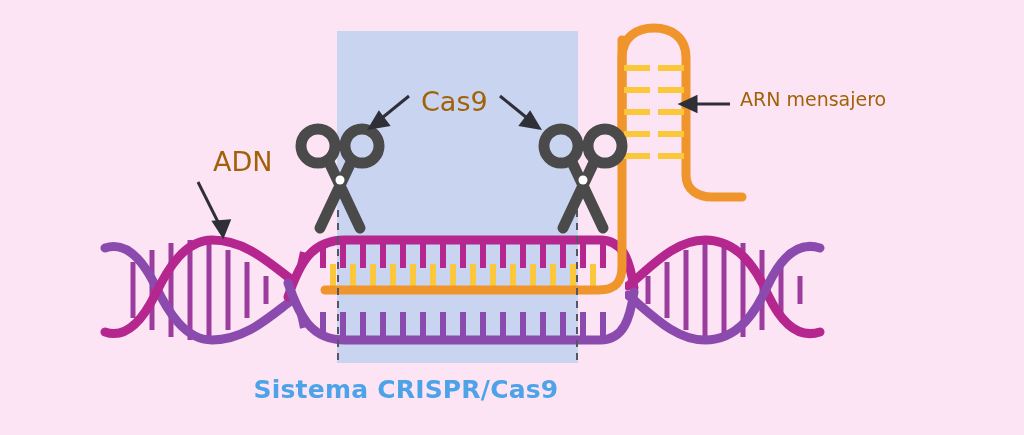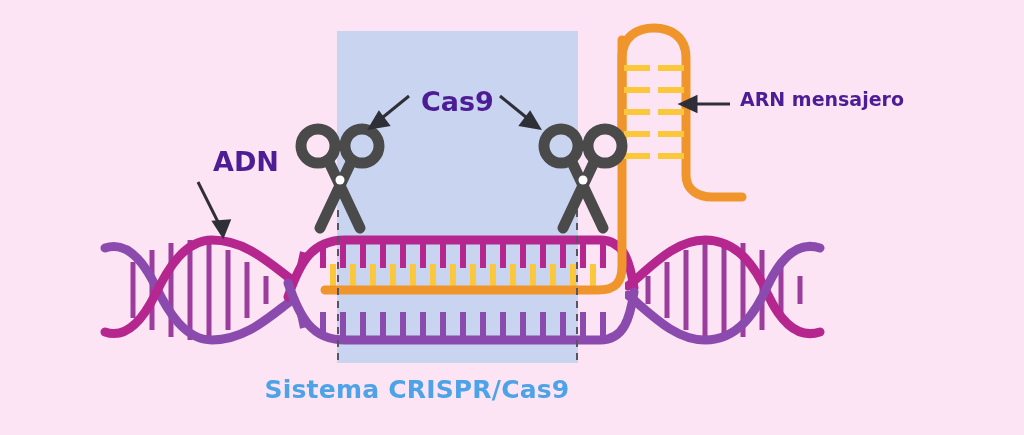--- a/index.html
+++ b/index.html
@@ -19,29 +19,29 @@
   #scene svg.layer {
     position: absolute;
     left: 0;
     top: 0;
     width: 1024px;
     height: 435px;
   }
   .lbl {
     position: absolute;
     white-space: nowrap;
-    color: #4c1d95;
-    font-weight: 700;
+    color: #a16207;
+    font-weight: 400;
   }
   #label-adn   { left: 170px; top: 146px; font-size: 27px; margin-left: 43px; }
   #label-cas9  { left: 421px; top: 86px;  font-size: 27px; }
   #label-arn   { left: 740px; top: 88px;  font-size: 19px; }
   #caption {
     position: absolute;
-    left: 11px; top: 375px;
+    left: 0; top: 375px;
     width: 812px;
     text-align: center;
     font-size: 25px;
     font-weight: bold;
     color: #4da3e8;
     letter-spacing: 0.2px;
   }
 </style>
 </head>
 <body>

